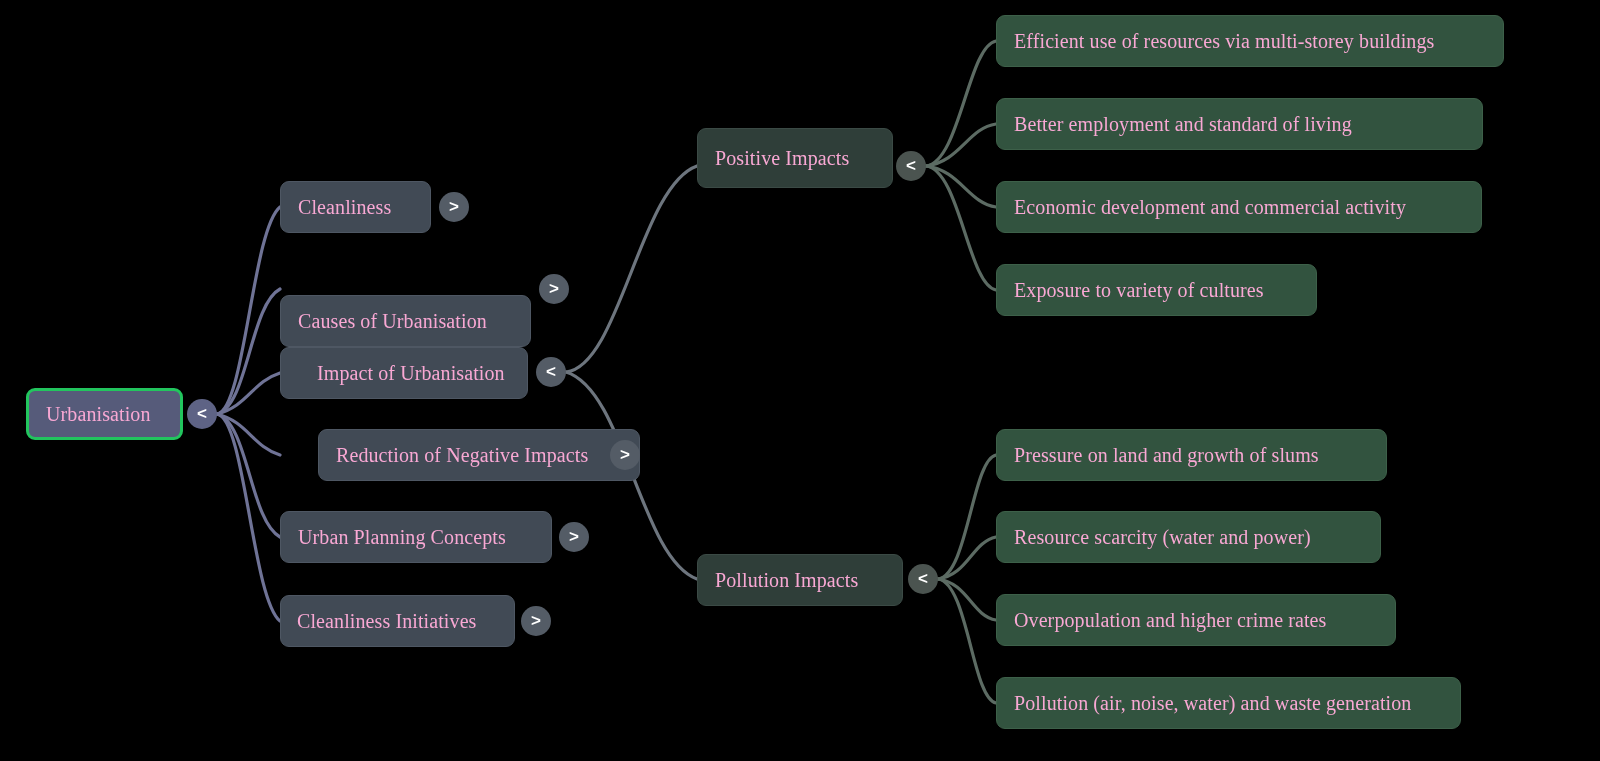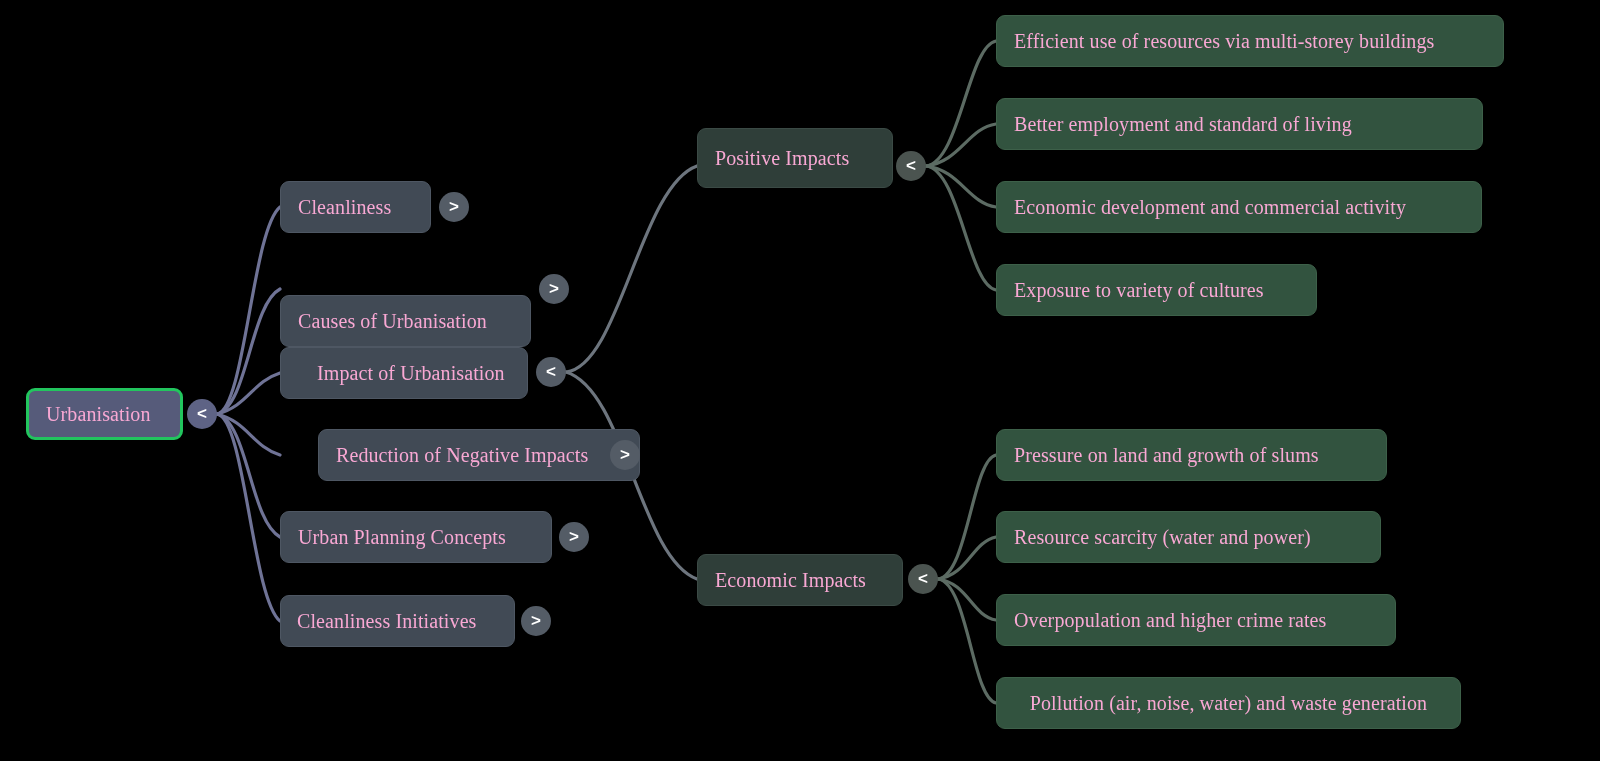--- a/index.html
+++ b/index.html
@@ -184,32 +184,32 @@
     <span>Better employment and standard of living</span>
   </div>
   <div class="node leaf" style="left:996px; top:181px; width:486px; height:52px;">
     <span>Economic development and commercial activity</span>
   </div>
   <div class="node leaf" style="left:996px; top:264px; width:321px; height:52px;">
     <span>Exposure to variety of cultures</span>
   </div>
 
   <div class="node subbranch" style="left:697px; top:554px; width:206px; height:52px;">
-    <span>Economic Impacts</span>
+    <span>Pollution Impacts</span>
   </div>
   <div class="toggle sub-toggle" style="left:923px; top:579px;">
     <span class="chev">&lt;</span>
   </div>
 
   <div class="node leaf" style="left:996px; top:429px; width:391px; height:52px;">
     <span>Pressure on land and growth of slums</span>
   </div>
   <div class="node leaf" style="left:996px; top:511px; width:385px; height:52px;">
     <span>Resource scarcity (water and power)</span>
   </div>
   <div class="node leaf" style="left:996px; top:594px; width:400px; height:52px;">
     <span>Overpopulation and higher crime rates</span>
   </div>
-  <div class="node leaf" style="left:996px; top:677px; width:465px; height:52px;justify-content:center;">
+  <div class="node leaf" style="left:996px; top:677px; width:465px; height:52px;">
     <span>Pollution (air, noise, water) and waste generation</span>
   </div>
 
 </div>
 
 </body></html>

